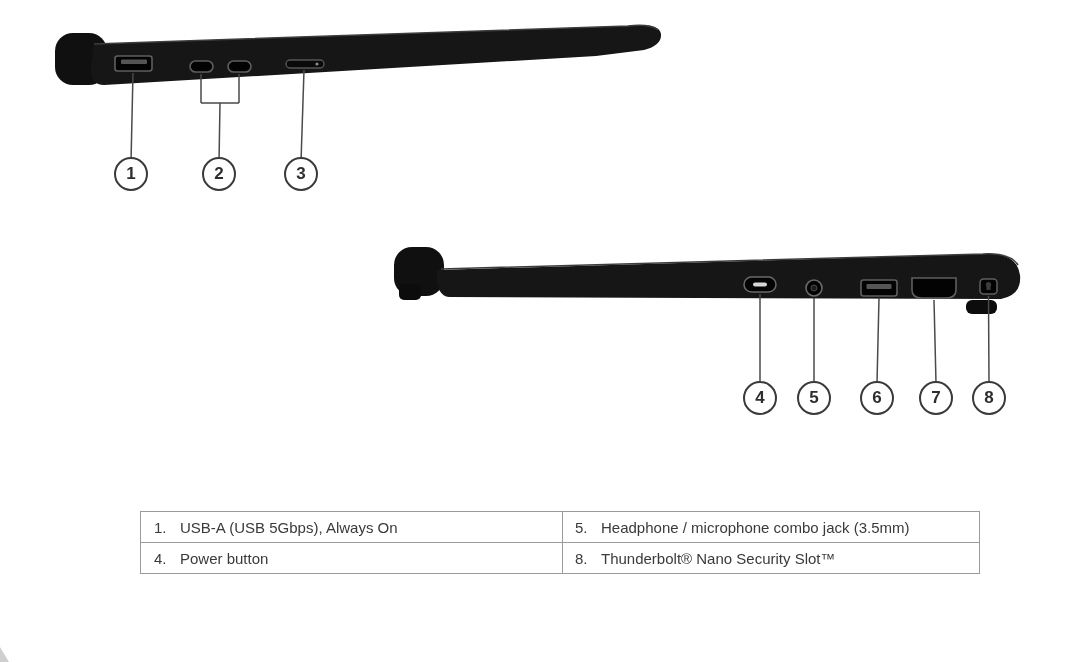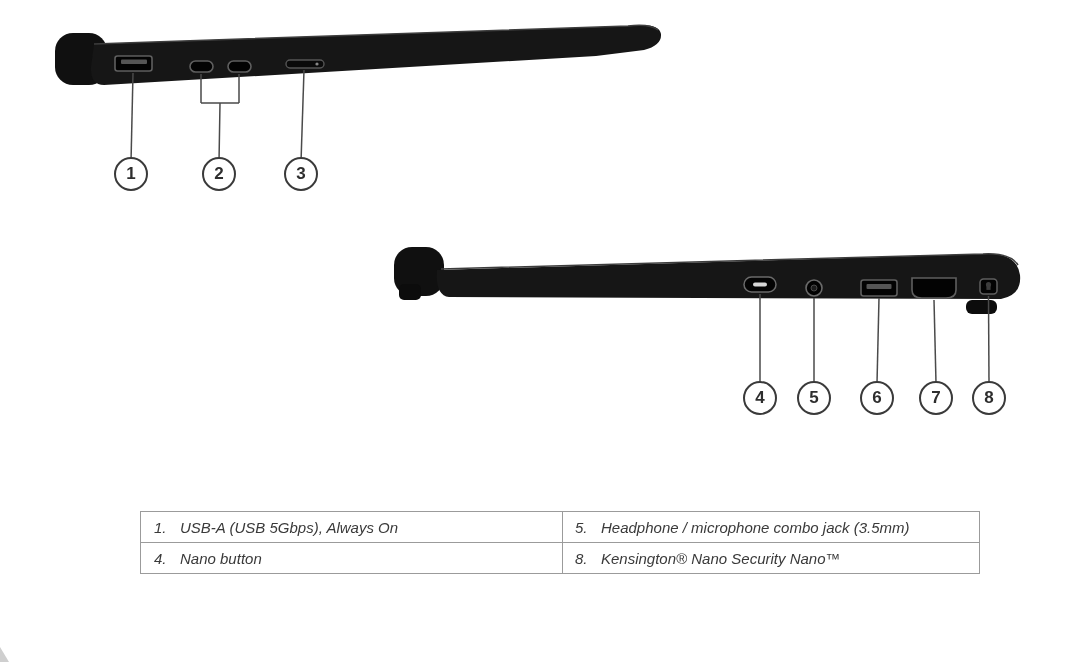--- a/index.html
+++ b/index.html
@@ -12,21 +12,21 @@
     position:absolute;width:30px;height:30px;border:2px solid #3a3a3a;border-radius:50%;
     background:#ffffff;display:flex;align-items:center;justify-content:center;
     font-size:17px;font-weight:600;color:#2e2e2e;box-sizing:content-box;
   }
   .ports-table{
     position:absolute;left:140px;top:511px;width:792px;
     border-collapse:collapse;table-layout:fixed;
   }
   .ports-table td{
     border:1px solid #9b9b9b;height:30px;vertical-align:middle;
-    font-size:15px;color:#3a3a3a;padding:0 10px 0 13px;white-space:nowrap;overflow:hidden;font-style:italic;
+    font-size:15px;color:#3a3a3a;padding:0 10px 0 13px;white-space:nowrap;overflow:hidden;
   }
   .ports-table td.col-left{width:398px;}
   .ports-table td.col-right{width:394px;padding-left:12px;}
   .num{display:inline-block;width:26px;}
   .corner-artifact{
     position:absolute;left:0;top:647px;width:9px;height:15px;background:#cfcfcf;
     clip-path:polygon(0 0,100% 100%,0 100%);
   }
 </style>
 </head>
@@ -100,24 +100,24 @@
       <tr>
         <td class="col-left">
           <span class="num">1.</span><span>USB-A (USB 5Gbps), Always On</span>
         </td>
         <td class="col-right">
           <span class="num">5.</span><span>Headphone / microphone combo jack (3.5mm)</span>
         </td>
       </tr>
       <tr>
         <td class="col-left">
-          <span class="num">4.</span><span>Nano button</span>
+          <span class="num">4.</span><span>Power button</span>
         </td>
         <td class="col-right">
-          <span class="num">8.</span><span>Kensington® Nano Security Nano™</span>
+          <span class="num">8.</span><span>Thunderbolt® Nano Security Slot™</span>
         </td>
       </tr>
     </tbody>
   </table>
 
   <div class="corner-artifact"></div>
 
 </div>
 
 </body></html>

